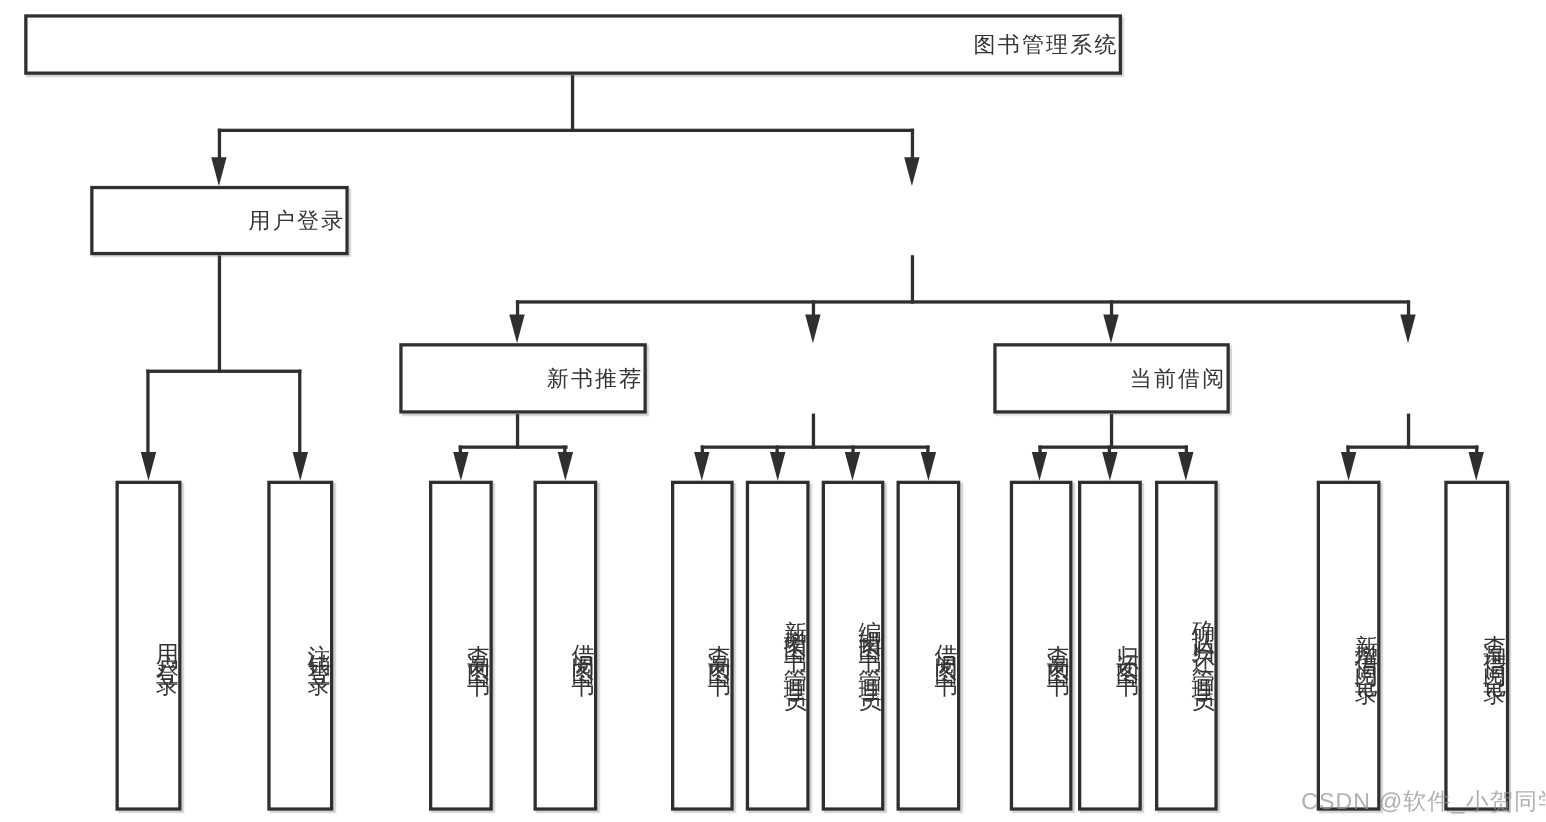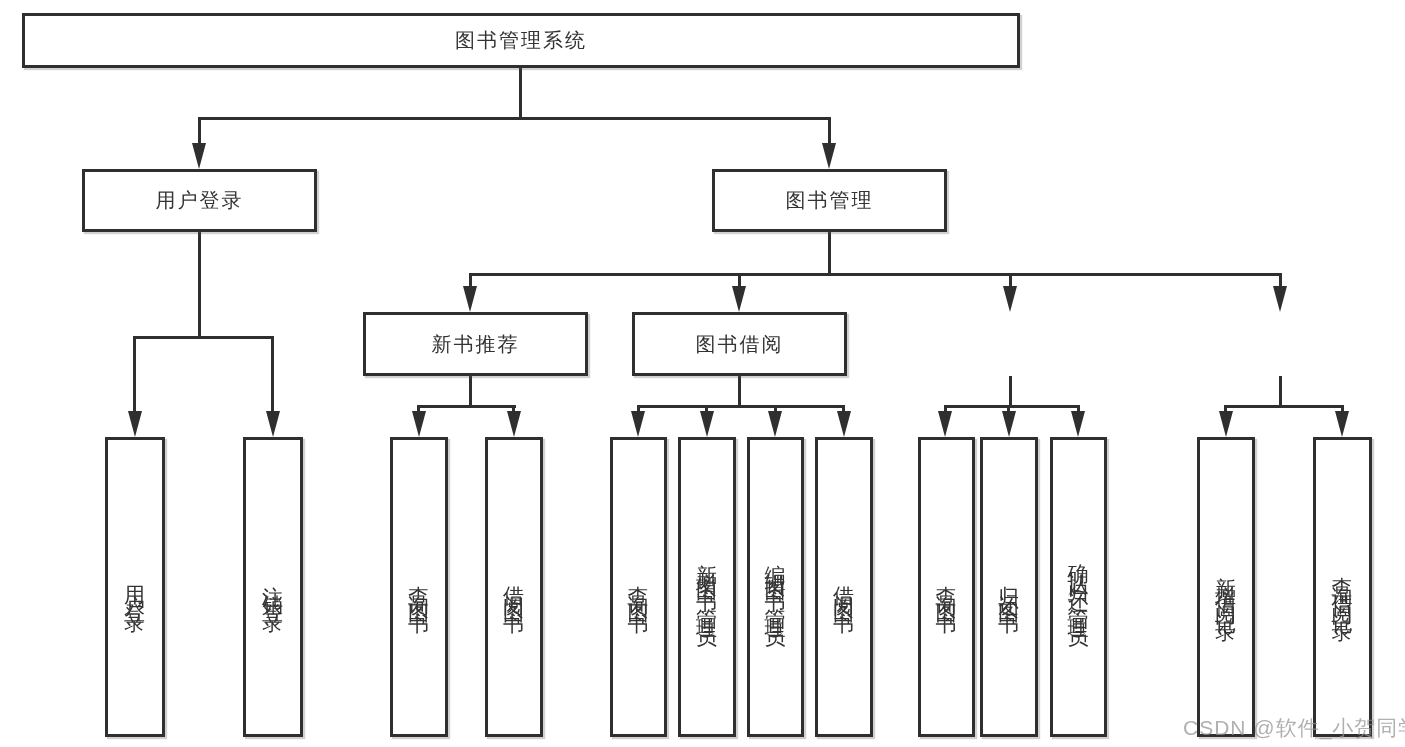--- a/index.html
+++ b/index.html
@@ -9,21 +9,21 @@
     background:#ffffff;
     font-family:"Liberation Sans","DejaVu Sans",sans-serif;
     color:#333333;
     overflow:hidden;
   }
   .box{
     position:absolute;
     background:#ffffff;
     border:3px solid #2f2f2f;
     box-sizing:border-box;
-    display:flex;align-items:center;justify-content:center;
+    display:flex;align-items:center;justify-content:flex-end;
     box-shadow:2px 2px 1px rgba(90,90,90,0.28);
   }
   .hbox .lbl{
     font-size:20px;letter-spacing:2px;color:#333333;white-space:nowrap;
   }
   .vbox .lbl{
     writing-mode:vertical-rl;
     text-orientation:mixed;
     font-size:21px;
     letter-spacing:9px;
@@ -107,29 +107,26 @@
   <div class="line" style="left:1341px;top:405px;width:3px;height:7px"></div>
   <div class="ah" style="left:1335px;top:411px"></div>
 
   <div class="box hbox" style="left:22px;top:13px;width:998px;height:55px">
     <span class="lbl">图书管理系统</span>
   </div>
 
   <div class="box hbox" style="left:82px;top:169px;width:235px;height:63px">
     <span class="lbl">用户登录</span>
   </div>
-  <div class="box hbox" style="left:712px;top:169px;width:235px;height:63px">
-    <span class="lbl">图书管理</span>
-  </div>
 
   <div class="box hbox" style="left:363px;top:312px;width:225px;height:64px">
     <span class="lbl">新书推荐</span>
   </div>
-  <div class="box hbox" style="left:632px;top:312px;width:215px;height:64px">
-    <span class="lbl">图书借阅</span>
+  <div class="box hbox" style="left:903px;top:312px;width:215px;height:64px">
+    <span class="lbl">当前借阅</span>
   </div>
 
   <div class="box vbox" style="left:105px;top:437px;width:60px;height:300px">
     <span class="lbl">用户登录</span>
   </div>
   <div class="box vbox" style="left:243px;top:437px;width:60px;height:300px">
     <span class="lbl">注销登录</span>
   </div>
 
   <div class="box vbox" style="left:390px;top:437px;width:58px;height:300px">

